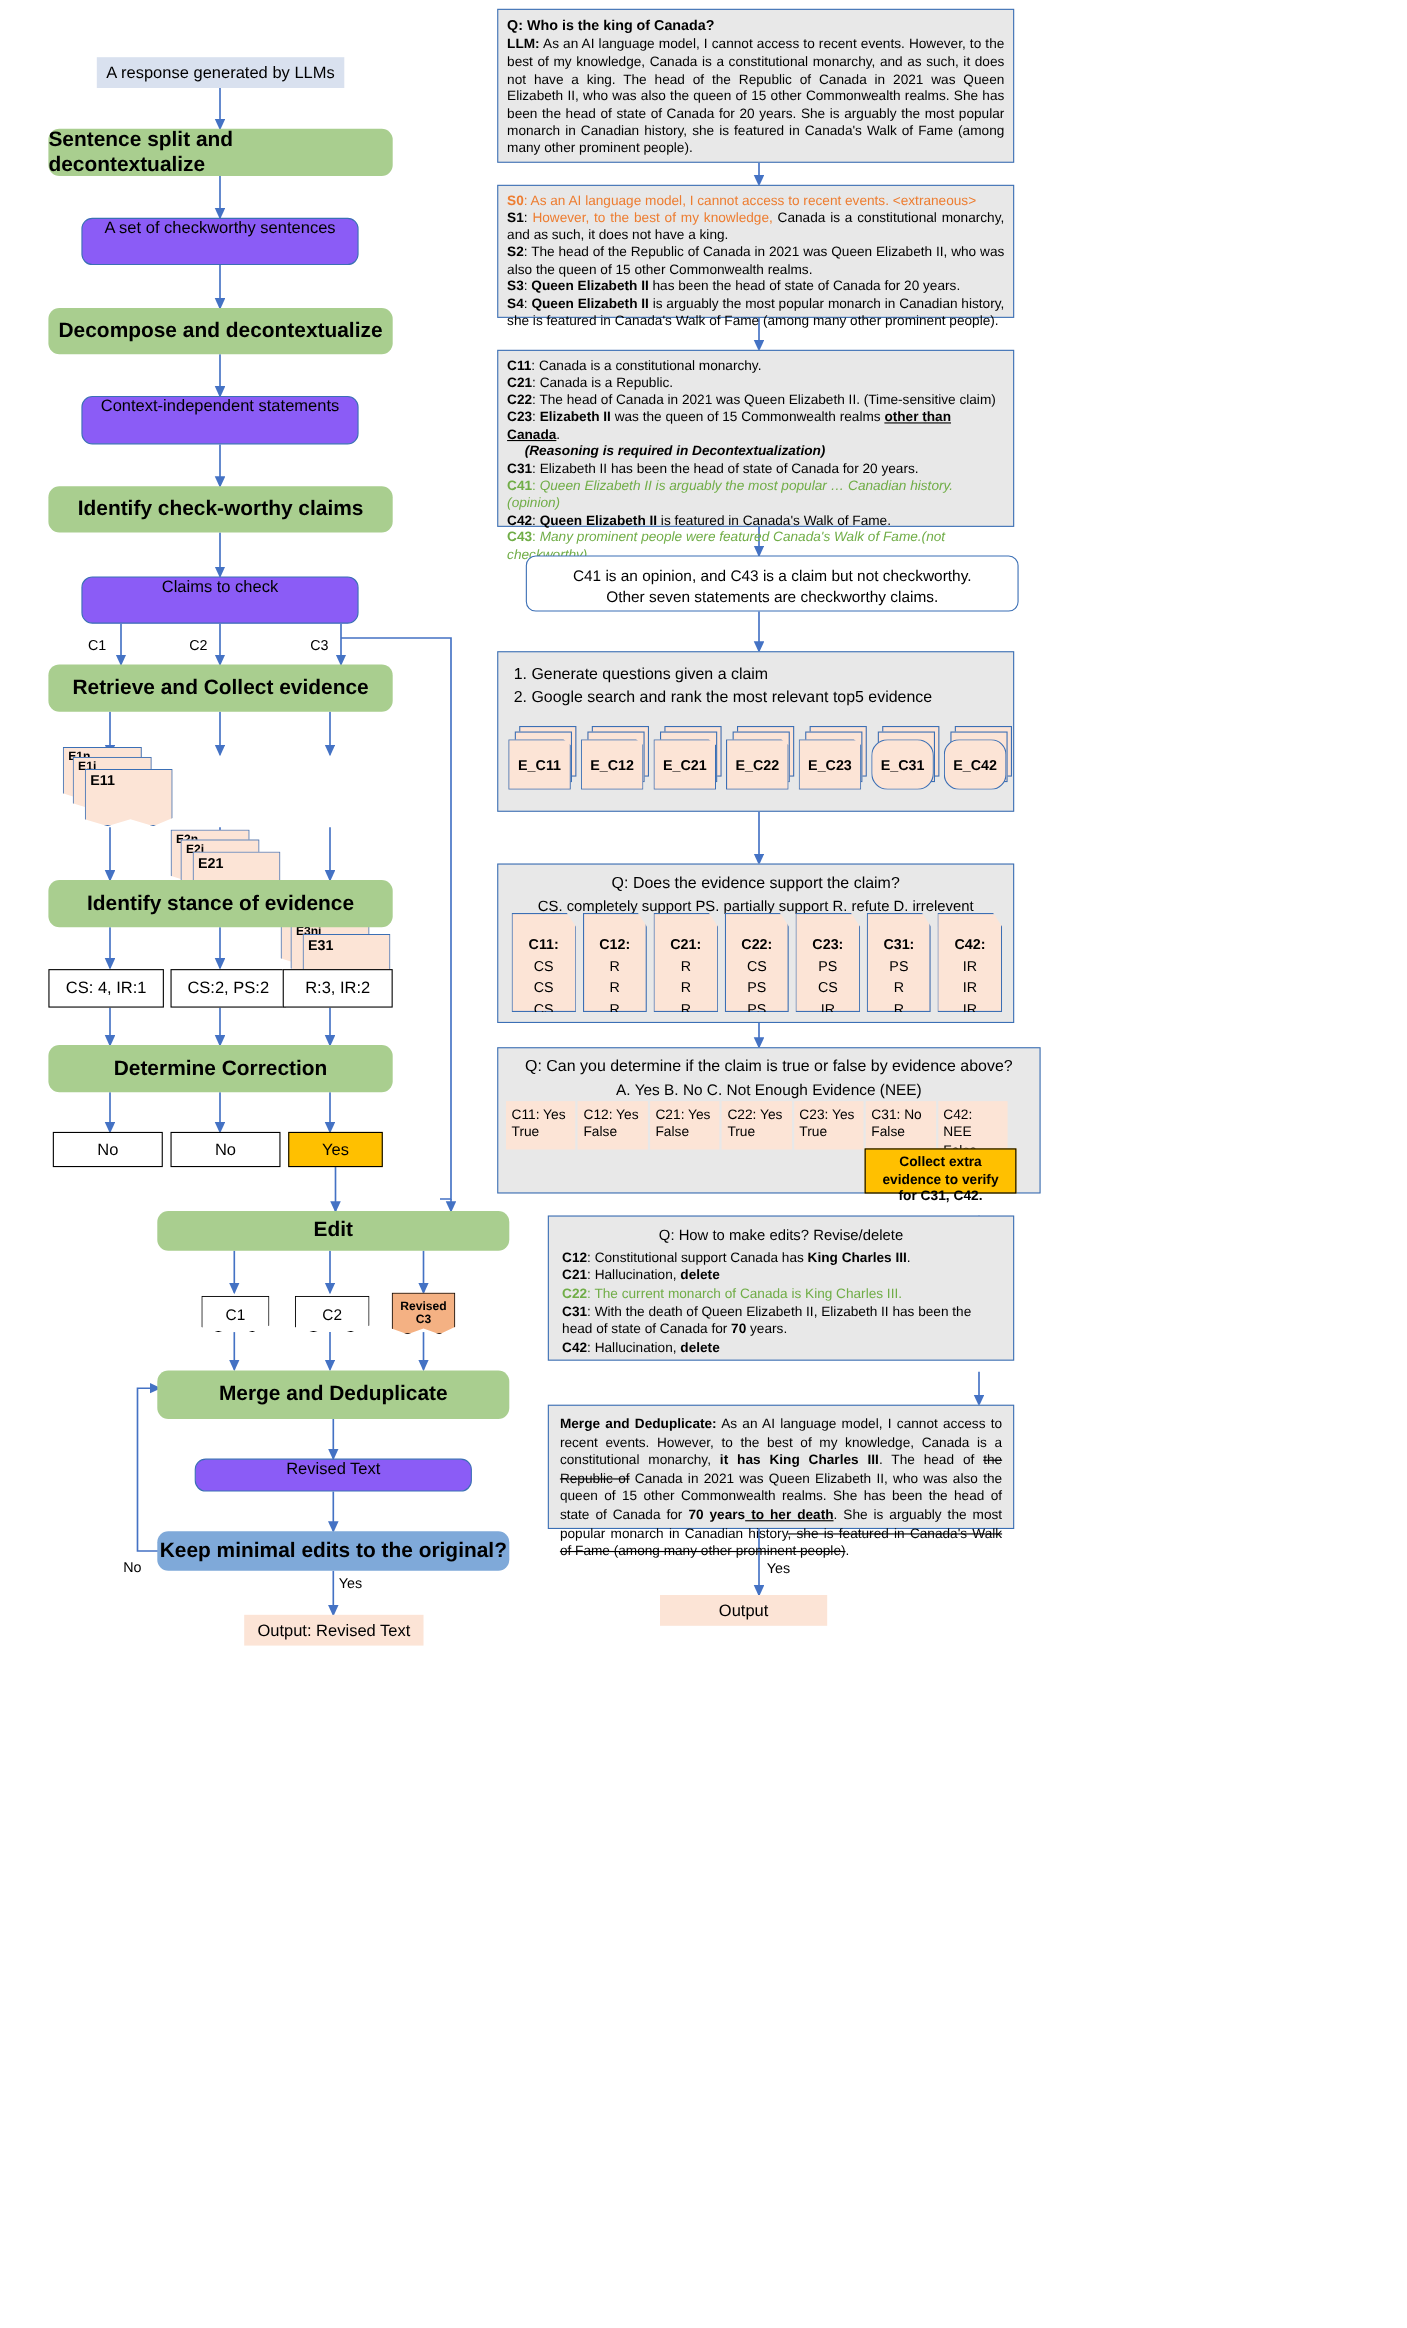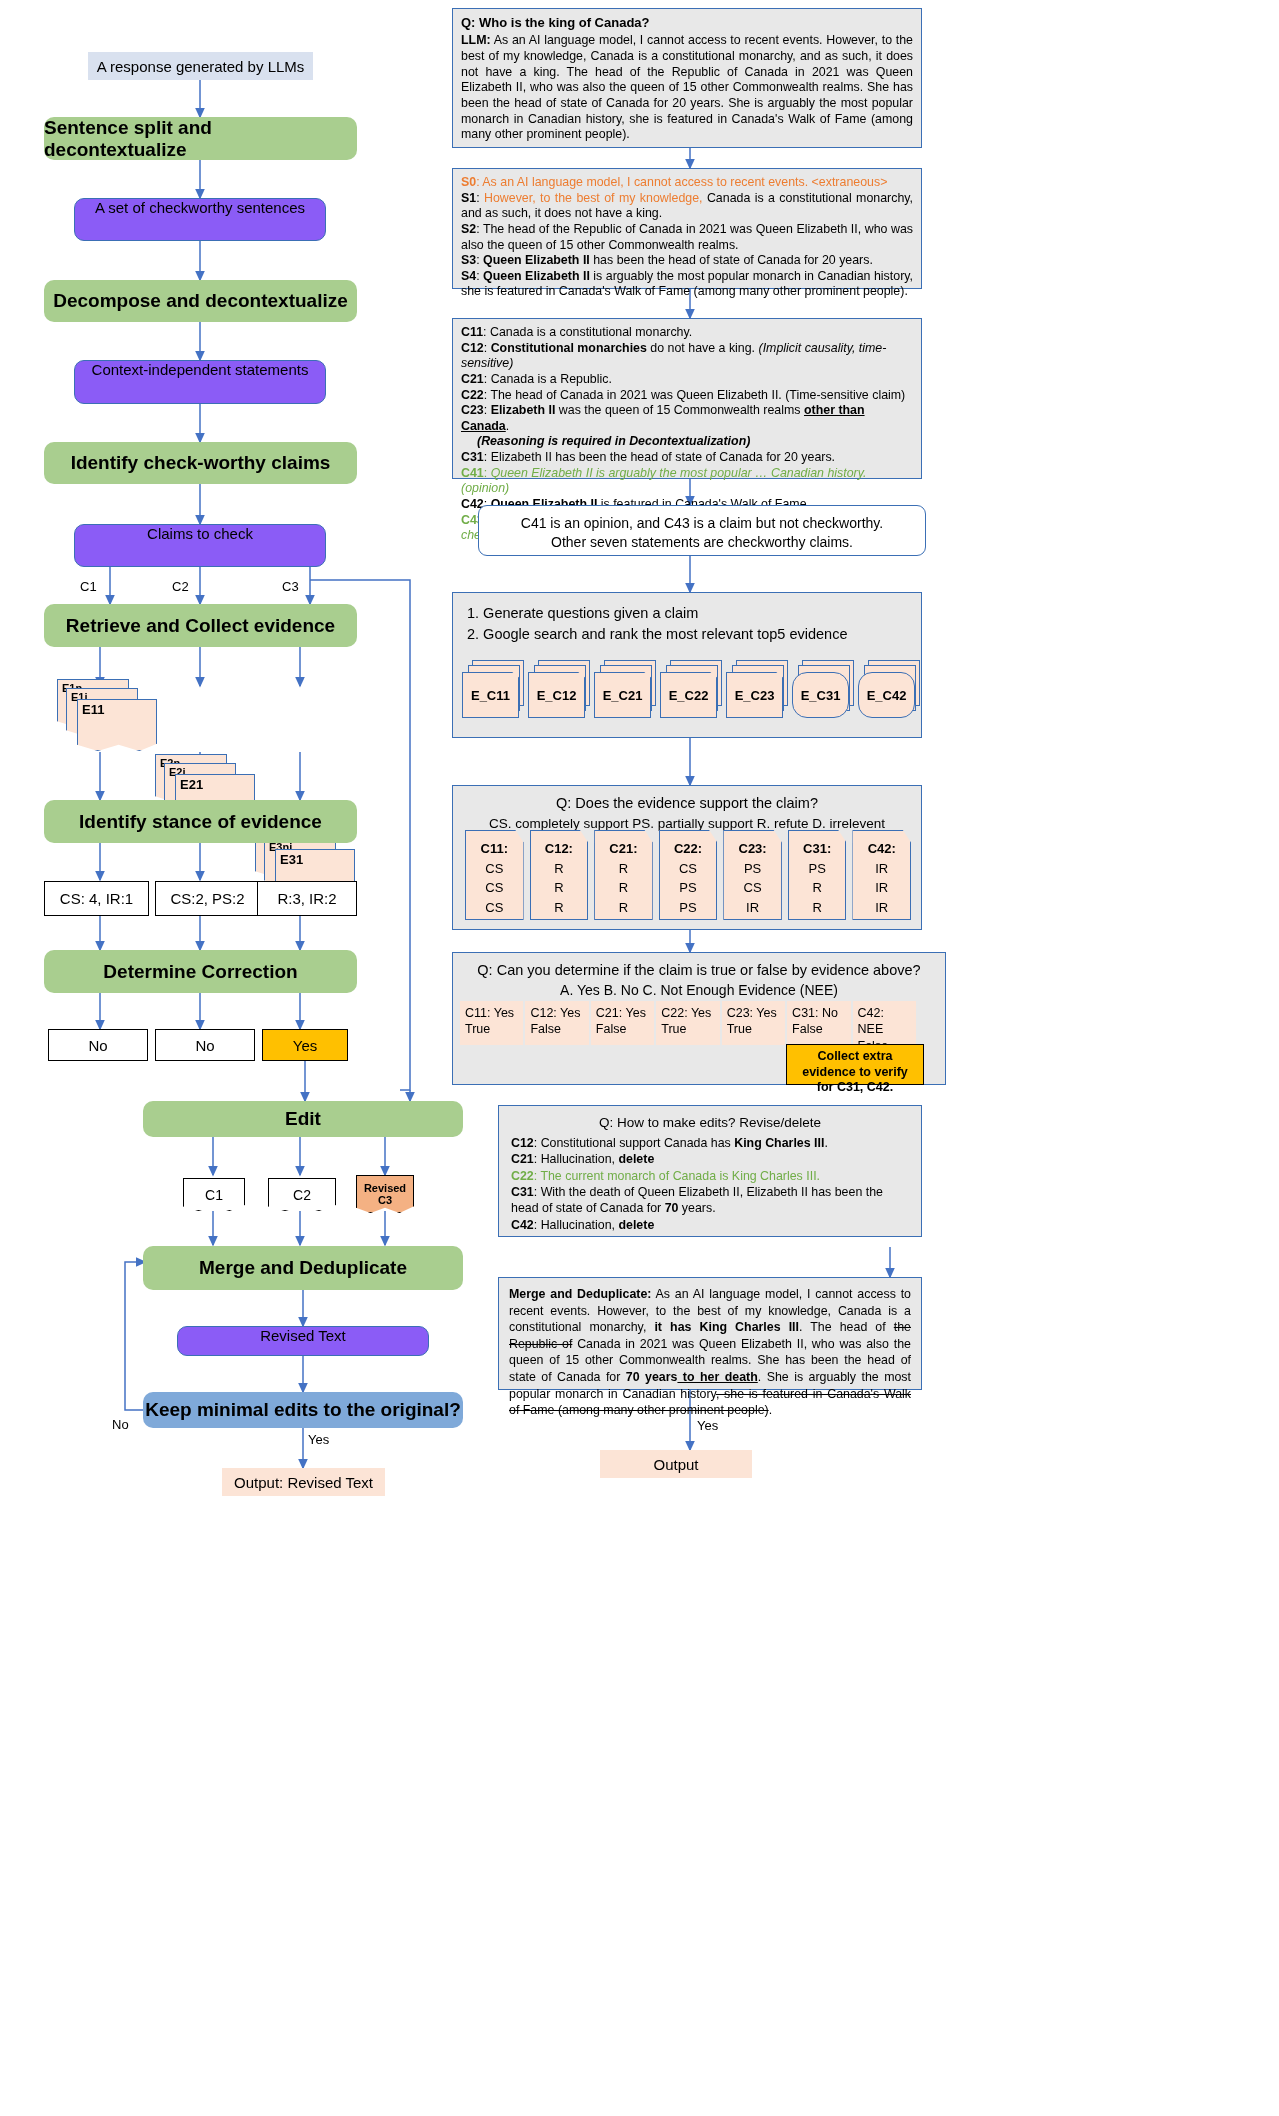--- a/index.html
+++ b/index.html
@@ -85,21 +85,21 @@
   .evcard {
     position:absolute; background:#fce4d6; border:1.2px solid #3b6fb5;
     display:flex; align-items:center; justify-content:center;
     font-weight:bold; font-size:13px;
   }
   .evcard.front { clip-path: polygon(0 0,88% 0,100% 12%,100% 100%,0 100%); }
 
   .stancecard {
     background:#fce4d6; border:1.1px solid #3b6fb5;
     clip-path: polygon(0 0,86% 0,100% 14%,100% 100%,0 100%);
-    font-size:13px; text-align:center; line-height:1.5; padding-top:8px;
+    font-size:13px; text-align:center; line-height:1.5; padding-top:18px;
   }
   .verdictcell { background:#fce4d6; font-size:12.5px; line-height:1.3; padding:4px 5px; }
   .orange-box {
     background:#ffc000; border:1.4px solid #000; font-size:12.5px;
     font-weight:bold; line-height:1.25; padding:4px 6px; text-align:center;
   }
 
   
   .paperstack { position:relative; }
   .paper {
@@ -329,22 +329,20 @@
   </div>
   <div style="text-align:justify;">
     <span class="b">S4</span>: <span class="b">Queen Elizabeth II</span><span> is arguably the most popular monarch in Canadian history, she is featured in Canada's Walk of Fame (among many other prominent people).</span>
   </div>
 </div>
 
 <div class="abs panel-grey" style="left:452px;top:318px;width:470px;height:161px;">
   <div>
     <span class="b">C11</span>: <span>Canada is a constitutional monarchy.</span></div>
   <div>
-    <span class="b">C12</span>: <span class="b">Constitutional monarchies</span><span> do not have a king. </span><span class="i">(Implicit causality, time-sensitive)</span></div>
-  <div>
     <span class="b">C21</span>: <span>Canada is a Republic.</span></div>
   <div>
     <span class="b">C22</span>: <span>The head of Canada in 2021 was Queen Elizabeth II. (Time-sensitive claim)</span></div>
   <div>
     <span class="b">C23</span>: <span class="b">Elizabeth II</span><span> was the queen of 15 Commonwealth realms </span><span class="b u">other than Canada</span>.</div>
   <div style="padding-left:16px;">
     <span class="b i">(Reasoning is required in Decontextualization)</span></div>
   <div>
     <span class="b">C31</span>: <span>Elizabeth II has been the head of state of Canada for 20 years.</span></div>
   <div>

